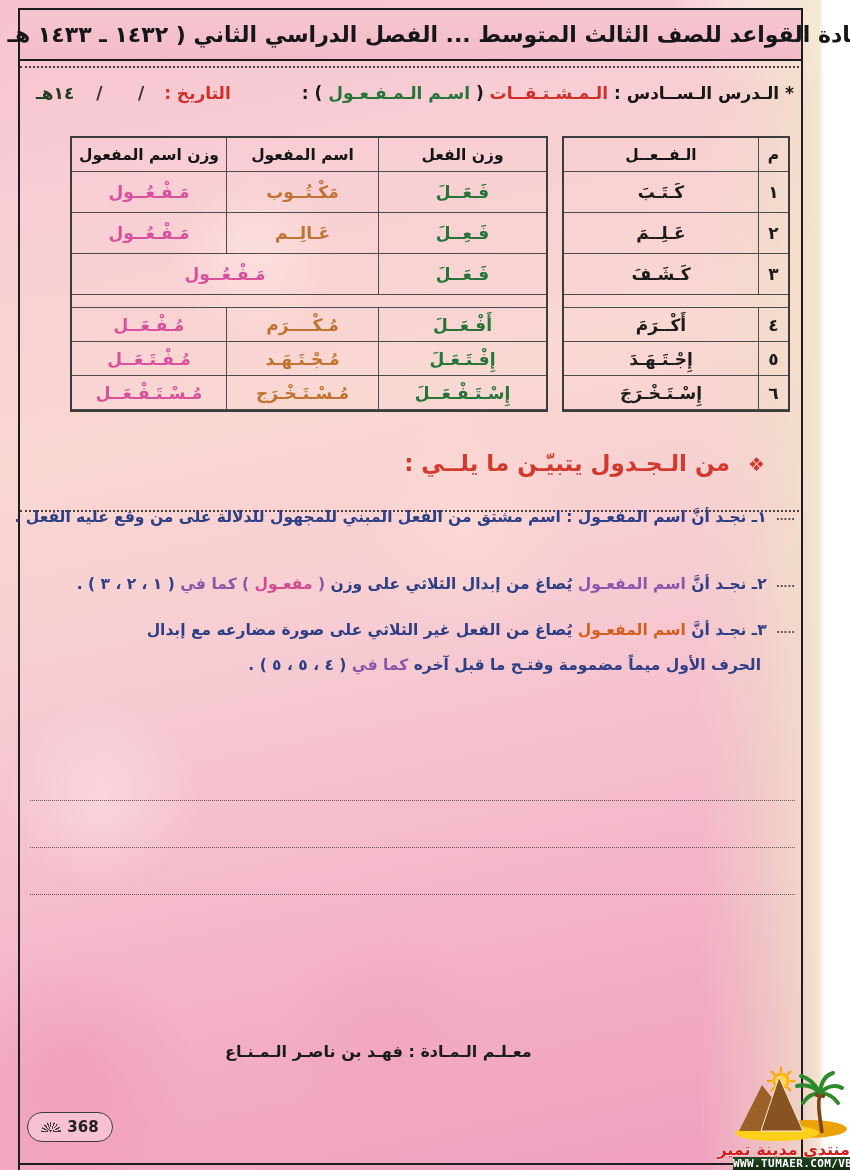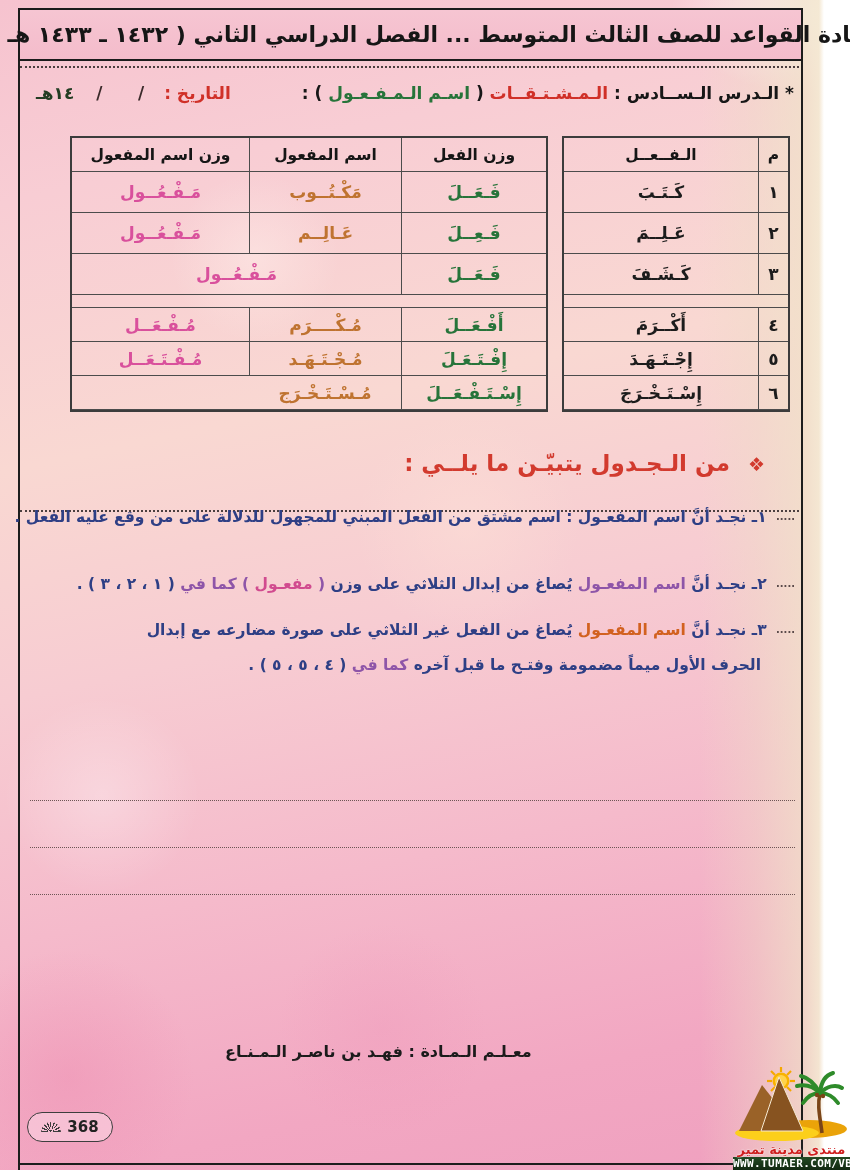--- a/index.html
+++ b/index.html
@@ -55,21 +55,21 @@
   .trow:last-child { border-bottom:none; }
   .trow.h-hdr { height:34px; }
   .trow.h-big { height:41px; }
   .trow.h-gap { height:13px; }
   .trow.h-sm  { height:34px; }
   .trow.h-fill { flex:1; }
   .cell { display:flex; align-items:center; justify-content:center; font-weight:bold; font-size:17px; overflow:hidden; white-space:nowrap; }
   .cell:not(:last-child) { border-left:1.6px solid #4c4c4c; }
   .c-num   { width:30px; }
   .c-verb  { flex:1; }
-  .c-pattern { width:145px; }
+  .c-pattern { width:168px; }
   .c-ism   { width:152px; }
   .c-wazn  { flex:1; }
   .hdr  { font-size:15.5px; color:#161616; }
   .v-ink     { color:#1c1c1c; }
   .v-green   { color:#27743a;text-align:right; }
   .v-orange  { color:#bf7330; }
   .v-magenta { color:#d9509c; }
 
   
   .notes-heading {
@@ -106,21 +106,21 @@
   }
   .fan {
     width:20px; height:10px; border-radius:10px 10px 0 0;
     background:repeating-conic-gradient(from -90deg at 50% 100%, #3d3d3d 0deg 9deg, rgba(0,0,0,0) 9deg 21deg);
   }
   .badge-num { font-size:15px; color:#222; font-weight:bold; }
 
   .logo { position:absolute; left:733px; top:1063px; width:117px; height:107px; }
   .logo-art { display:block; }
   .logo-name {
-    direction:rtl; text-align:center; font-size:13px; font-weight:bold; color:#cf1f1f;
+    direction:rtl; text-align:center; font-size:16px; font-weight:bold; color:#cf1f1f;
     text-shadow:0 0 2px #ffffff, 0 0 1px #ffffff; line-height:14px; white-space:nowrap;
   }
   .logo-url {
     background:linear-gradient(180deg,#234a23,#122912); color:#ffffff; text-align:center;
     font-size:11px; font-weight:bold; letter-spacing:0.4px; line-height:13px;
     font-family:"DejaVu Sans Mono", monospace; white-space:nowrap;
   }
 </style>
 </head>
 <body>
@@ -218,20 +218,21 @@
         <div class="cell c-wazn v-magenta">مُـفْـعَــل</div>
       </div>
       <div class="trow h-sm">
         <div class="cell c-pattern v-green">إِفْـتَـعَـلَ</div>
         <div class="cell c-ism v-orange">مُـجْـتَـهَـد</div>
         <div class="cell c-wazn v-magenta">مُـفْـتَـعَــل</div>
       </div>
       <div class="trow h-sm">
         <div class="cell c-pattern v-green">إِسْـتَـفْـعَــلَ</div>
         <div class="cell c-ism v-orange">مُـسْـتَـخْـرَج</div>
+        <div class="cell c-wazn v-magenta">مُـسْـتَـفْـعَــل</div>
       </div>
       <div class="trow h-fill"></div>
     </div>
   </div>
 
   <div class="notes-heading">
     <span class="mark">❖</span>
     <span>من الـجـدول يتبيّـن ما يلــي :</span>
   </div>
 

